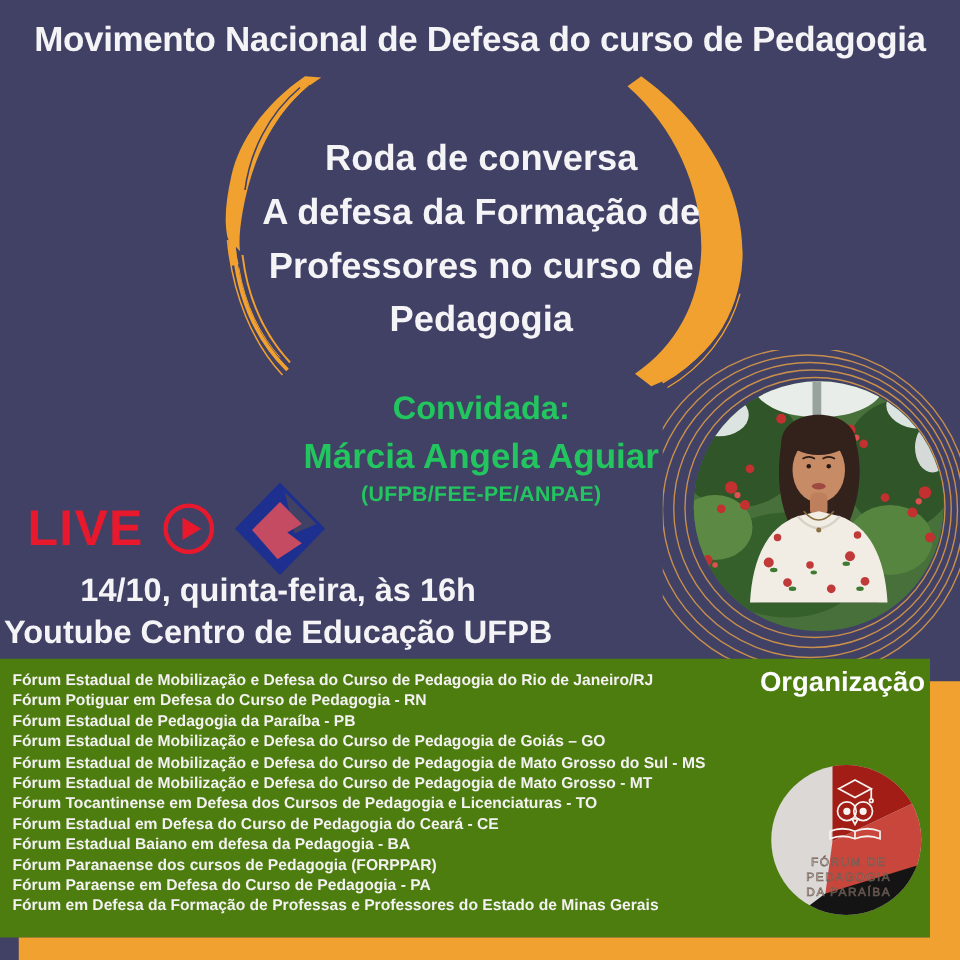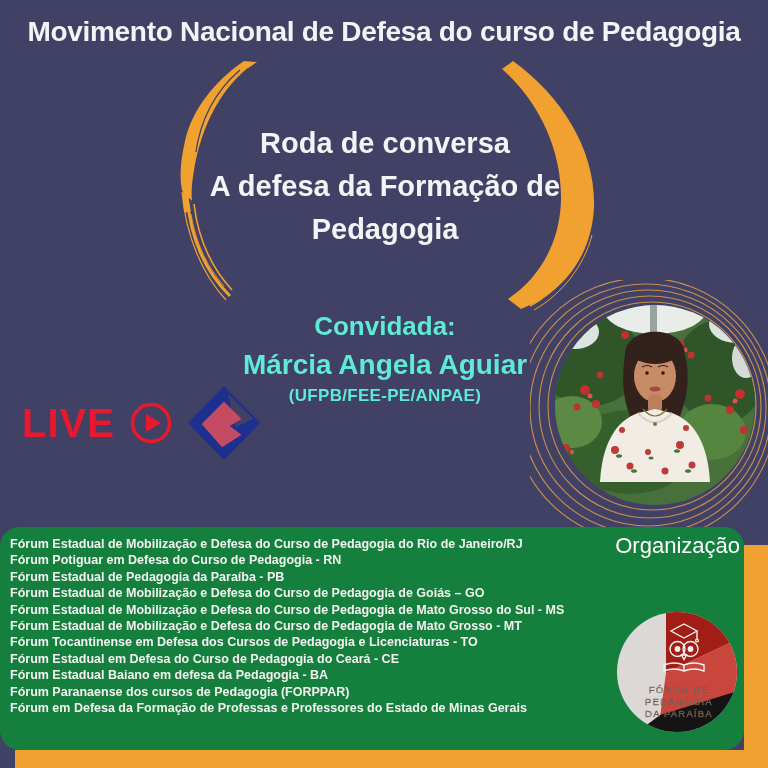--- a/index.html
+++ b/index.html
@@ -12,44 +12,44 @@
   .abs{position:absolute;}
   
   .header-title{
     top:16px;left:0;width:768px;text-align:center;
     font-size:28px;font-weight:bold;letter-spacing:-0.3px;color:#F4F3F6;
   }
   
   .brush-layer{inset:0;width:768px;height:768px;pointer-events:none;}
   
   .main-title{
-    top:122px;left:185px;width:400px;text-align:center;
+    top:106px;left:185px;width:400px;text-align:center;
     font-size:29px;font-weight:bold;line-height:43px;color:#F4F3F6;
   }
   
-  .guest{top:311px;left:210px;width:350px;text-align:center;color:#5eead4;}
+  .guest{top:311px;left:210px;width:350px;text-align:center;color:#22c55e;}
   .guest-label{font-size:26px;font-weight:bold;margin-bottom:7px;}
   .guest-name{font-size:28px;font-weight:bold;margin-bottom:5px;}
   .guest-affiliation{font-size:17px;font-weight:bold;letter-spacing:0.3px;}
   
   .live-row{top:383px;left:22px;height:80px;display:flex;align-items:center;gap:13px;}
   .live-label{font-size:40px;font-weight:bold;color:#E8192C;letter-spacing:1px;}
   
   .schedule{top:456px;left:0;width:445px;text-align:center;
     font-size:26px;font-weight:bold;line-height:33px;color:#F4F3F6;}
   
   .forums-panel{
-    left:0;top:527px;width:744px;height:223px;background:#15803d;
-    padding:9px 0 0 10px;box-sizing:border-box;overflow:hidden;border-radius:20px;
+    left:0;top:527px;width:744px;height:223px;background:#4d7c0f;
+    padding:9px 0 0 10px;box-sizing:border-box;overflow:hidden;
   }
   .forum-item{
     font-size:12.5px;font-weight:bold;color:#F3F2F1;line-height:16.4px;
     white-space:nowrap;
   }
-  .org-label{top:533px;right:28px;font-size:22px;font-weight:normal;color:#FDFDFD;z-index:3;}
+  .org-label{top:533px;right:28px;font-size:22px;font-weight:bold;color:#FDFDFD;z-index:3;}
   
   .strip-right{left:744px;top:545px;width:24px;height:223px;background:#F1A12F;}
   .strip-bottom{left:15px;top:750px;width:753px;height:18px;background:#F1A12F;}
   .portrait-box{left:530px;top:280px;width:238px;height:250px;overflow:hidden;}
   .forum-logo-box{left:616px;top:611px;width:122px;height:122px;z-index:4;}
   .logo-caption{
     font-size:9.5px;letter-spacing:1.2px;
   }
 </style>
 </head>
@@ -77,20 +77,21 @@
       <path d="M 513,61 C 563,97 596,152 594,207 C 592,254 565,292 521,309 L 508,299
                C 542,276 560,240 561,200 C 562,152 540,102 502,69 Z" fill="#F1A12F"></path>
       <path d="M 586,240 C 576,268 556,292 530,306" fill="none" stroke="#F1A12F" stroke-width="1.6"></path>
       <path d="M 592,235 C 584,266 562,294 534,310" fill="none" stroke="#F1A12F" stroke-width="1"></path>
     </g>
   </svg>
 
   <div class="abs main-title">
     <div>Roda de conversa</div>
     <div>A defesa da Formação de</div>
+    <div>Professores no curso de</div>
     <div>Pedagogia</div>
   </div>
 
   <div class="abs guest">
     <div class="guest-label">Convidada:</div>
     <div class="guest-name">Márcia Angela Aguiar</div>
     <div class="guest-affiliation">(UFPB/FEE-PE/ANPAE)</div>
   </div>
 
   <div class="abs portrait-box">
@@ -189,32 +190,37 @@
       <circle cx="23" cy="23" r="18.5" fill="none" stroke="#E8192C" stroke-width="3.5"></circle>
       <polygon points="18,14 33,23 18,32" fill="#E8192C"></polygon>
     </svg>
     <svg width="74" height="78" viewBox="0 0 76 78" aria-hidden="true">
       <polygon points="38,1 75,39 38,77 1,39" fill="#1D2F8F"></polygon>
       <polygon points="42,9 68,35 50,43" fill="#414166"></polygon>
       <polygon points="15,40 38,17 56,35 44,42 56,51 36,64" fill="#C44B61"></polygon>
     </svg>
   </div>
 
+  <div class="abs schedule">
+    <div>14/10, quinta-feira, às 16h</div>
+    <div>Youtube Centro de Educação UFPB</div>
+  </div>
 
   <div class="abs forums-panel">
       <div class="forum-item">Fórum Estadual de Mobilização e Defesa do Curso de Pedagogia do Rio de Janeiro/RJ</div>
       <div class="forum-item">Fórum Potiguar em Defesa do Curso de Pedagogia - RN</div>
       <div class="forum-item">Fórum Estadual de Pedagogia da Paraíba - PB</div>
       <div class="forum-item">Fórum Estadual de Mobilização e Defesa do Curso de Pedagogia de Goiás – GO</div>
       <div class="forum-item">Fórum Estadual de Mobilização e Defesa do Curso de Pedagogia de Mato Grosso do Sul - MS</div>
       <div class="forum-item">Fórum Estadual de Mobilização e Defesa do Curso de Pedagogia de Mato Grosso - MT</div>
       <div class="forum-item">Fórum Tocantinense em Defesa dos Cursos de Pedagogia e Licenciaturas - TO</div>
       <div class="forum-item">Fórum Estadual em Defesa do Curso de Pedagogia do Ceará - CE</div>
       <div class="forum-item">Fórum Estadual Baiano em defesa da Pedagogia - BA</div>
       <div class="forum-item">Fórum Paranaense dos cursos de Pedagogia (FORPPAR)</div>
+      <div class="forum-item">Fórum Paraense em Defesa do Curso de Pedagogia - PA</div>
       <div class="forum-item">Fórum em Defesa da Formação de Professas e Professores do Estado de Minas Gerais</div>
     </div>
 
   <div class="abs org-label">Organização</div>
 
   <div class="abs forum-logo-box">
     <svg width="122" height="122" viewBox="0 0 122 122" aria-hidden="true">
       <defs>
           <clipPath id="logoClip">
             <circle cx="61" cy="61" r="60"></circle>

